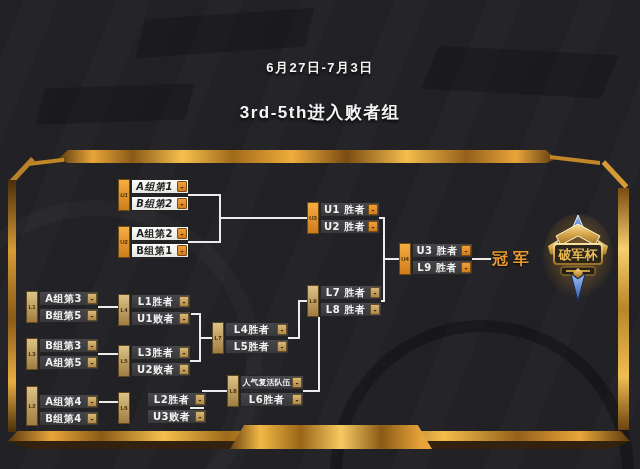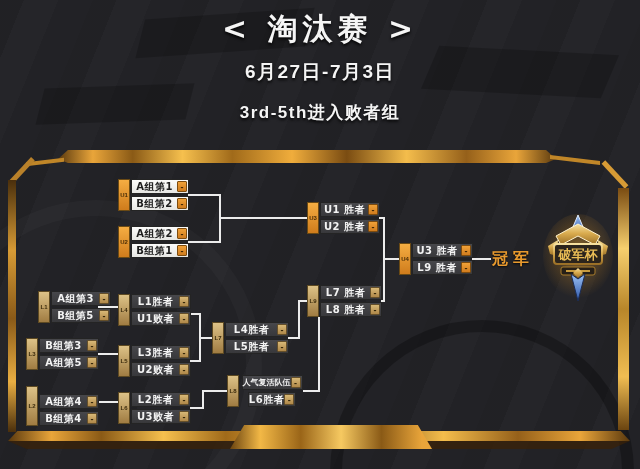--- a/index.html
+++ b/index.html
@@ -15,21 +15,21 @@
   .patch{background:rgba(0,0,0,0.20);}
   .deco-circle1{left:-70px;top:200px;width:300px;height:300px;border-radius:50%;
     border:16px solid rgba(255,255,255,0.022);}
   .deco-circle2{left:330px;top:320px;width:280px;height:280px;border-radius:50%;
     border:12px solid rgba(0,0,0,0.28);}
 
   
   .hdr{left:0;width:640px;text-align:center;color:#f5f5f5;font-weight:bold;
        text-shadow:0 2px 3px rgba(0,0,0,0.85);}
   .title{top:9px;font-size:30px;letter-spacing:5px;font-family:"DejaVu Sans","Liberation Sans",sans-serif;}
-  .sub1{top:59px;font-size:19px;letter-spacing:1.5px;}
+  .sub1{top:59px;font-size:13px;letter-spacing:1.5px;}
   .sub2{top:80px;font-size:15px;letter-spacing:1.5px;}
   .sub3{top:101px;font-size:17px;letter-spacing:1.5px;}
   .sub4{top:121px;font-size:14.5px;letter-spacing:1px;}
 
   
   .gold-molten{background:linear-gradient(90deg,#5a390e,#e9a53a 7%,#8a5a16 15%,#f6c04e 25%,#a06a1a 35%,#f0ad3c 47%,#7a4c12 58%,#f4bd4c 70%,#95601a 82%,#e9a53a 92%,#5a390e);}
   .fr-top{left:58px;top:150px;width:498px;height:13px;
     clip-path:polygon(0 70%,2% 0,98% 0,100% 70%,98% 100%,2% 100%);
     box-shadow:0 2px 2px rgba(0,0,0,0.5);}
   .fr-top-lineL{left:26px;top:160px;width:38px;height:4px;background:#c08628;transform:skewY(-7deg);}
@@ -81,21 +81,20 @@
 
 <div class="stage">
 
   <div class="abs bg-streaks"></div>
   <div class="abs patch" style="left:140px;top:14px;width:170px;height:38px;transform:rotate(-4deg) skewX(-18deg);"></div>
   <div class="abs patch" style="left:430px;top:50px;width:180px;height:44px;transform:rotate(3deg) skewX(-20deg);"></div>
   <div class="abs patch" style="left:40px;top:86px;width:150px;height:36px;transform:rotate(-2deg) skewX(-16deg);"></div>
   <div class="abs deco-circle1"></div>
   <div class="abs deco-circle2"></div>
 
-  <div class="abs hdr title">&lt; 淘汰赛 &gt;</div>
   <div class="abs hdr sub1">6月27日-7月3日</div>
   <div class="abs hdr sub3">3rd-5th进入败者组</div>
 
   <div class="abs fr-top gold-molten"></div>
   <div class="abs fr-top-lineL"></div>
   <div class="abs fr-top-lineR"></div>
   <div class="abs fr-diagL"></div>
   <div class="abs fr-diagR"></div>
   <div class="abs fr-left"></div>
   <div class="abs fr-right"></div>
@@ -112,21 +111,21 @@
     <polyline points="98,354 119,354"></polyline>
     <polyline points="98,402 119,402"></polyline>
     <polyline points="190,314 200,314 200,361 190,361"></polyline>
     <polyline points="200,338 213,338"></polyline>
     <polyline points="190,408 203,408 203,391 228,391"></polyline>
     <polyline points="288,338 299,338 299,301 308,301"></polyline>
     <polyline points="303,391 319,391 319,317"></polyline>
     <polyline points="472,259 491,259"></polyline>
   </svg>
 
-  <div class="match" style="left:118px;top:179px;">
+  <div class="match" style="left:118px;top:179px;font-style:italic;">
     <div class="tab up">U1</div>
     <div class="rows" style="width:58px;">
       <div class="row light">
         <span class="nm">A组第1</span>
         <span class="sc up">-</span>
       </div>
       <div class="row light">
         <span class="nm">B组第2</span>
         <span class="sc up">-</span>
       </div>
@@ -168,21 +167,21 @@
         <span class="nm">U3 胜者</span>
         <span class="sc up">-</span>
       </div>
       <div class="row dark">
         <span class="nm">L9 胜者</span>
         <span class="sc up">-</span>
       </div>
     </div>
   </div>
 
-  <div class="match" style="left:38px;top:291px;">
+  <div class="match" style="left:26px;top:291px;">
     <div class="tab lo">L1</div>
     <div class="rows" style="width:60px;">
       <div class="row dark">
         <span class="nm">A组第3</span>
         <span class="sc lo">-</span>
       </div>
       <div class="row dark">
         <span class="nm">B组第5</span>
         <span class="sc lo">-</span>
       </div>
@@ -240,21 +239,21 @@
       </div>
       <div class="row dark">
         <span class="nm">U2败者</span>
         <span class="sc lo">-</span>
       </div>
     </div>
   </div>
 
   <div class="match" style="left:118px;top:392px;">
     <div class="tab lo">L6</div>
-    <div class="rows" style="width:60px;">
+    <div class="rows" style="width:60px;padding-left:16px;">
       <div class="row dark">
         <span class="nm">L2胜者</span>
         <span class="sc lo">-</span>
       </div>
       <div class="row dark">
         <span class="nm">U3败者</span>
         <span class="sc lo">-</span>
       </div>
     </div>
   </div>
@@ -268,21 +267,21 @@
       </div>
       <div class="row dark">
         <span class="nm">L5胜者</span>
         <span class="sc lo">-</span>
       </div>
     </div>
   </div>
 
   <div class="match" style="left:227px;top:375px;">
     <div class="tab lo">L8</div>
-    <div class="rows" style="width:64px;align-items:center;">
+    <div class="rows" style="width:64px;">
       <div class="row dark">
         <span class="nm sm">人气复活队伍</span>
         <span class="sc lo">-</span>
       </div>
       <div class="row dark">
         <span class="nm">L6胜者</span>
         <span class="sc lo">-</span>
       </div>
     </div>
   </div>

